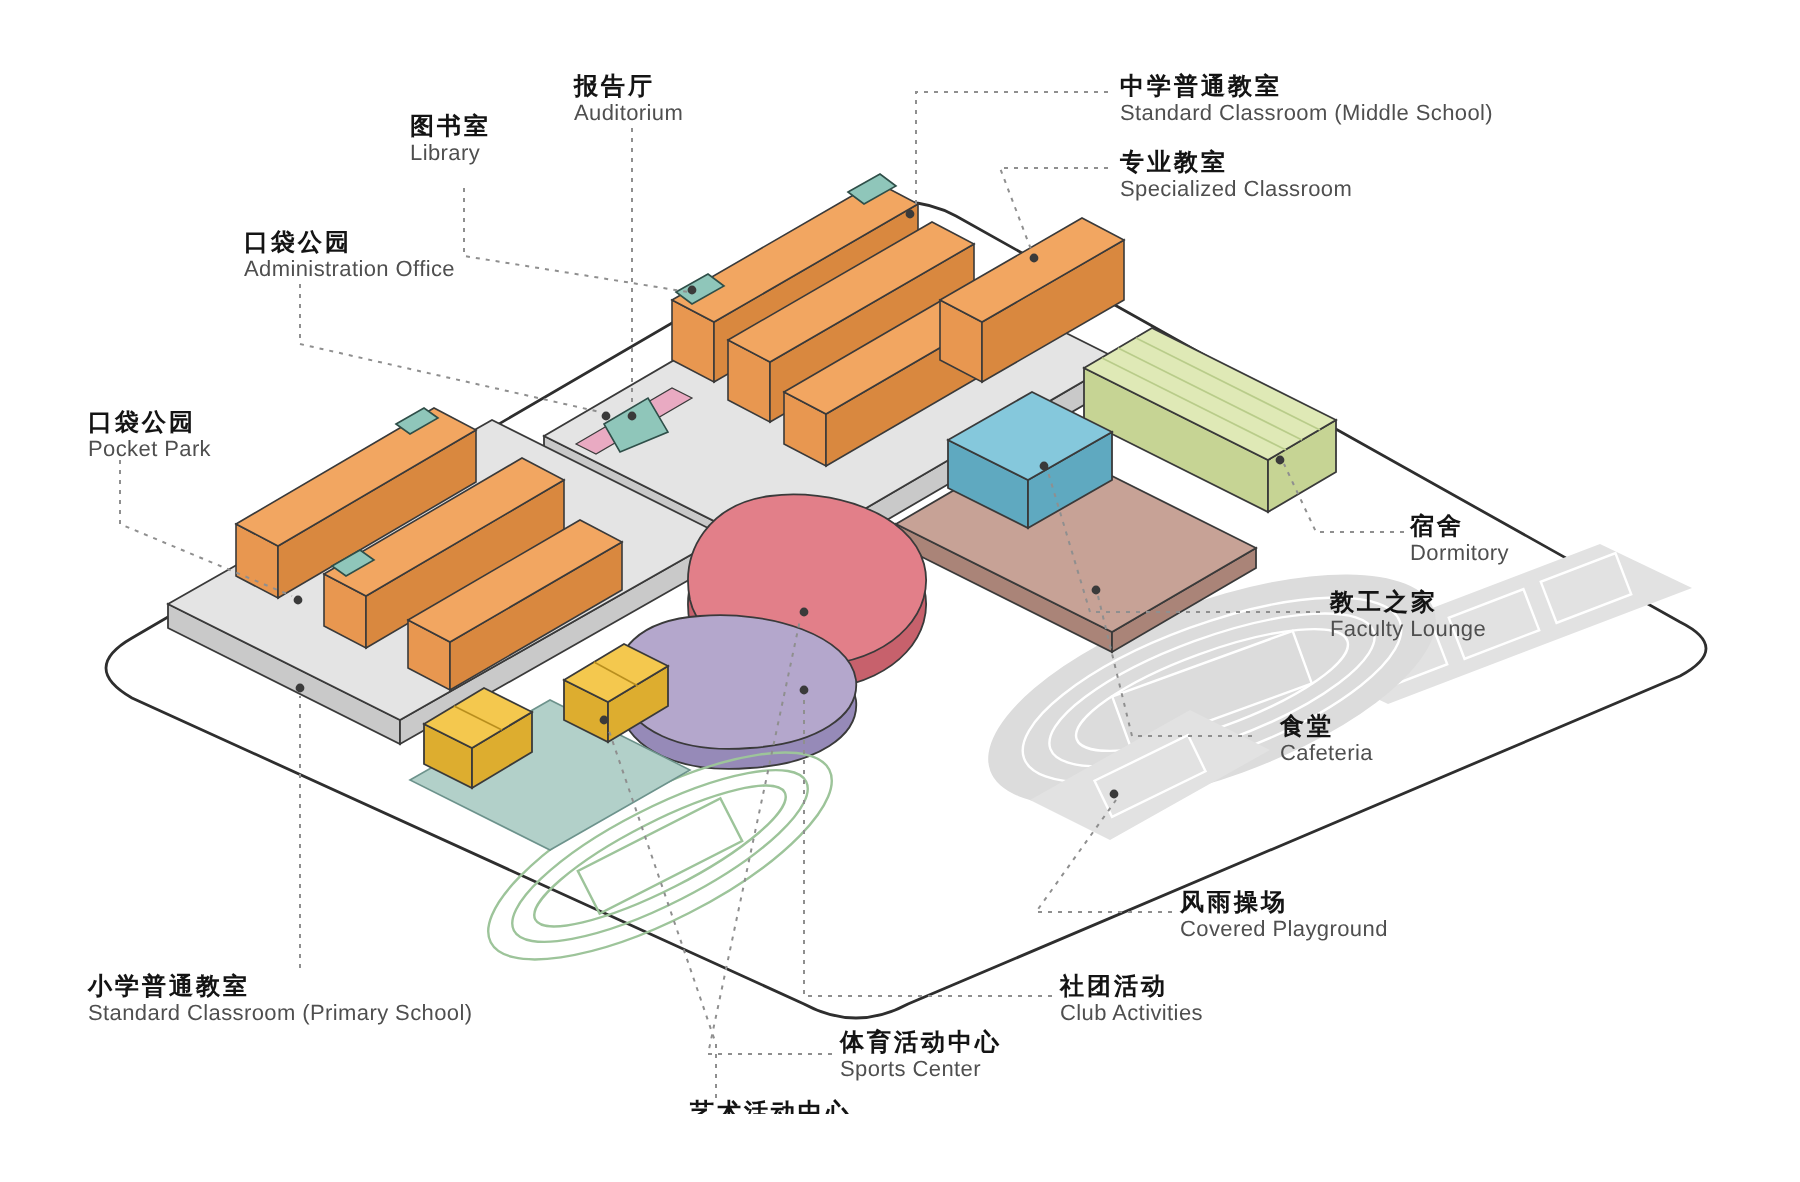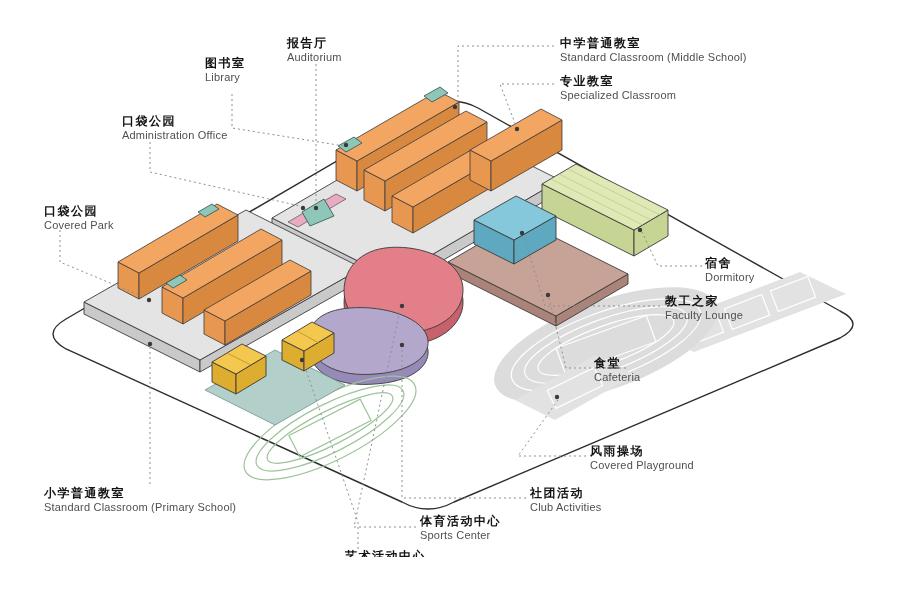--- a/index.html
+++ b/index.html
@@ -222,31 +222,31 @@
   <div class="label" style="left:560px;top:74px">
     <div class="zh">专业教室</div>
     <div class="en">Specialized Classroom</div>
   </div>
   <div class="label" style="left:560px;top:36px">
     <div class="zh">中学普通教室</div>
     <div class="en">Standard Classroom (Middle School)</div>
   </div>
   <div class="label" style="left:44px;top:204px">
     <div class="zh">口袋公园</div>
-    <div class="en">Covered Park</div>
+    <div class="en">Pocket Park</div>
   </div>
   <div class="label" style="left:705px;top:256px">
     <div class="zh">宿舍</div>
     <div class="en">Dormitory</div>
   </div>
   <div class="label" style="left:665px;top:294px">
     <div class="zh">教工之家</div>
     <div class="en">Faculty Lounge</div>
   </div>
-  <div class="label" style="left:594px;top:356px">
+  <div class="label" style="left:640px;top:356px">
     <div class="zh">食堂</div>
     <div class="en">Cafeteria</div>
   </div>
   <div class="label" style="left:590px;top:444px">
     <div class="zh">风雨操场</div>
     <div class="en">Covered Playground</div>
   </div>
   <div class="label" style="left:530px;top:486px">
     <div class="zh">社团活动</div>
     <div class="en">Club Activities</div>

